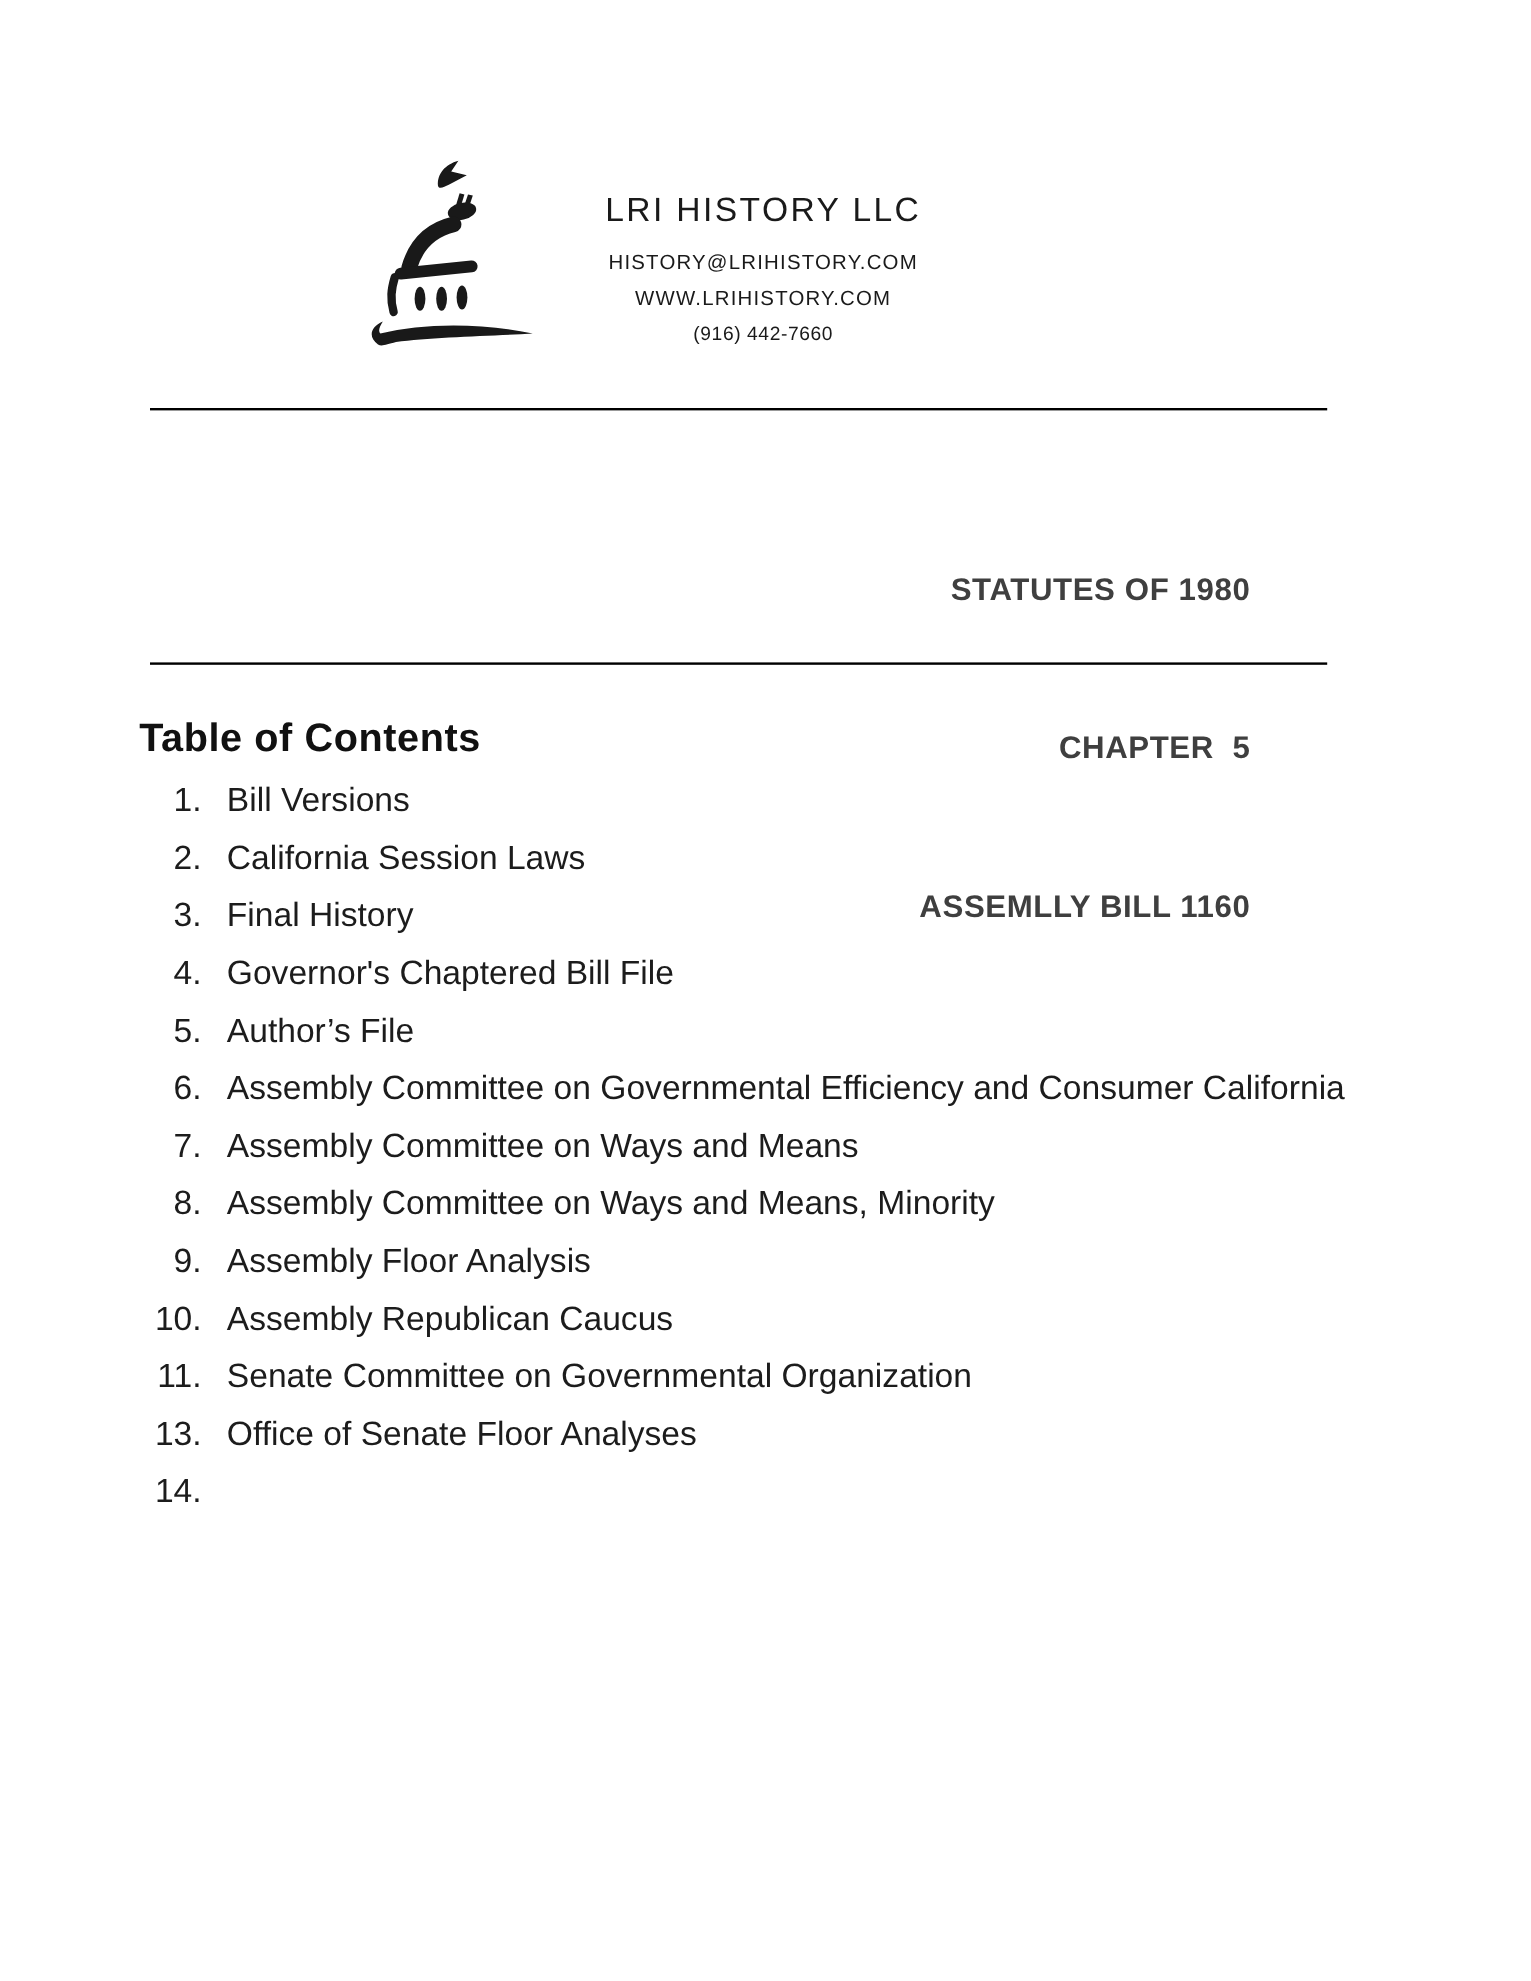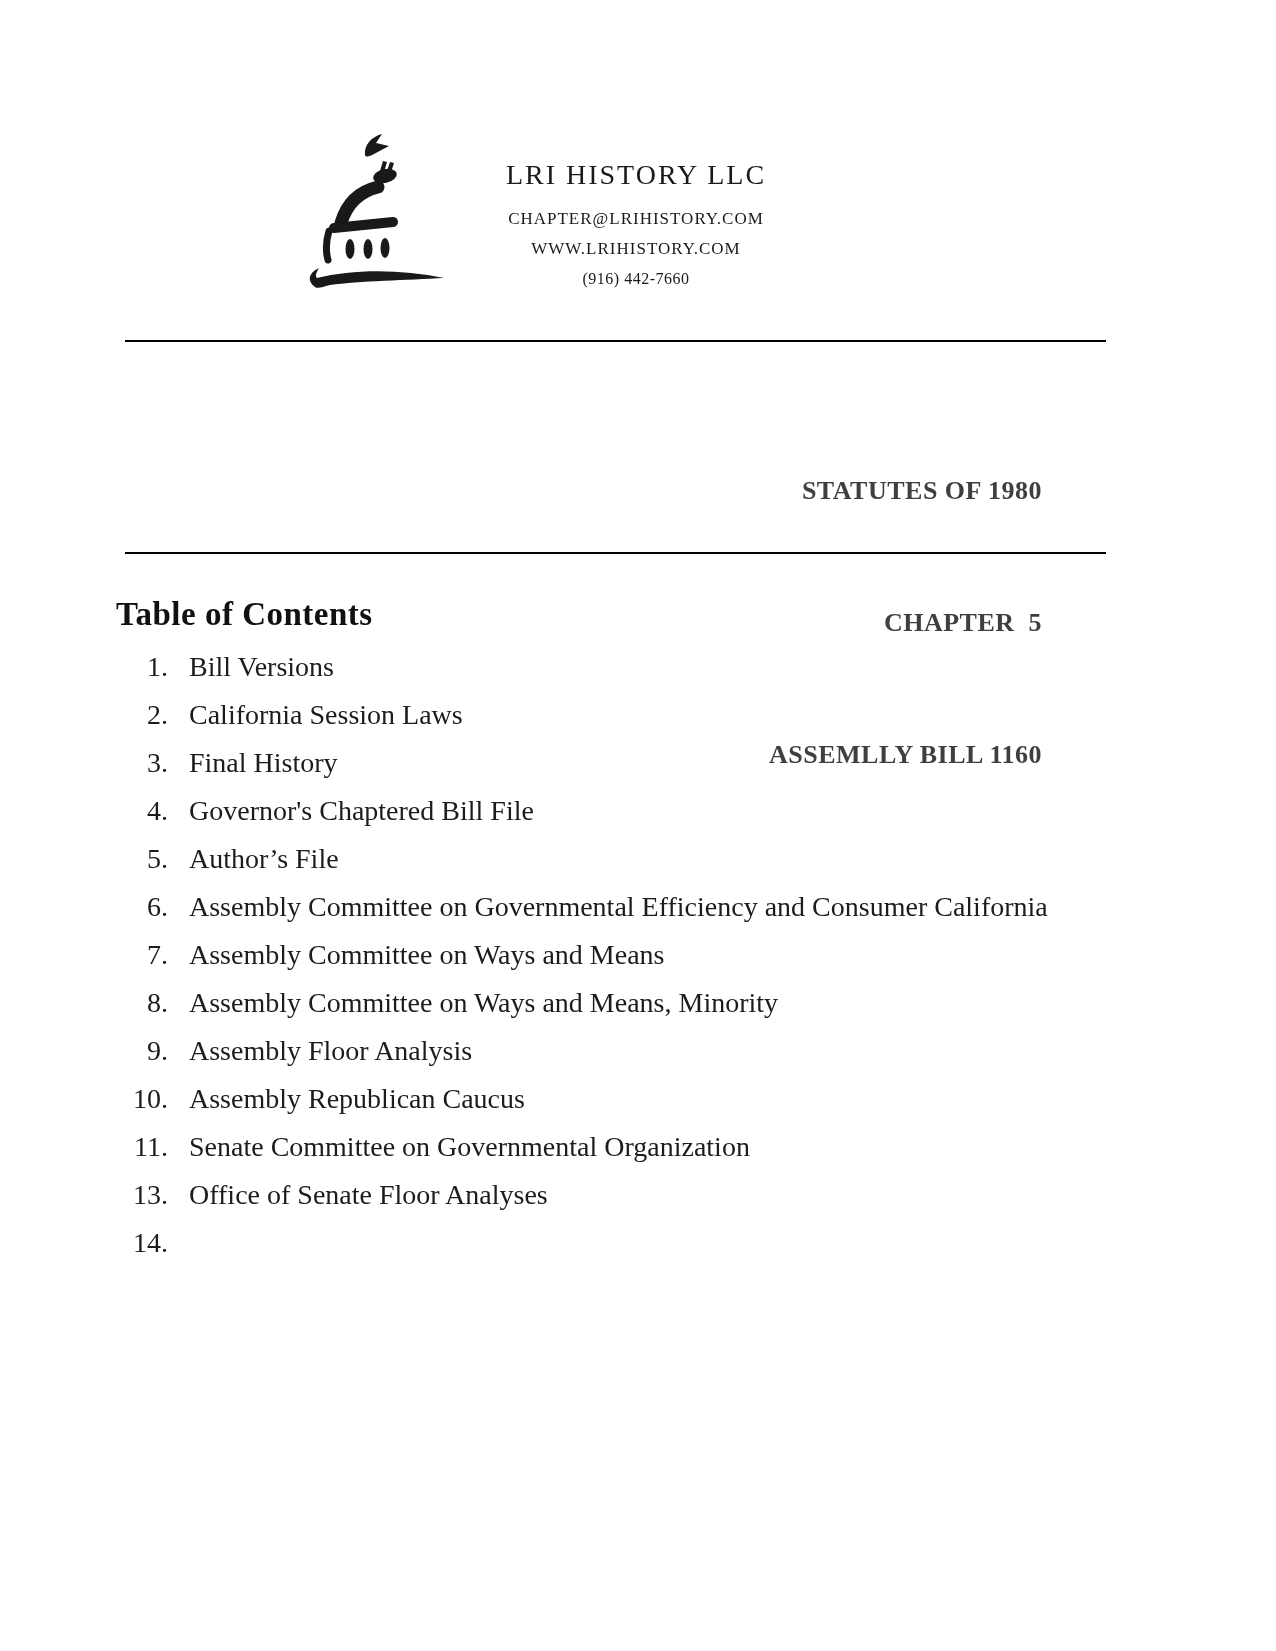--- a/index.html
+++ b/index.html
@@ -5,21 +5,21 @@
   html, body {
     margin: 0;
     padding: 0;
     background: #ffffff;
   }
   .page {
     position: relative;
     width: 1276px;
     height: 1651px;
     background: #ffffff;
-    font-family: Liberation Serif, serif;
+    font-family: Liberation Sans, sans-serif;
     overflow: hidden;
   }
 
   
   .logo {
     position: absolute;
     left: 293px;
     top: 128px;
     width: 180px;
     height: 168px;
@@ -144,21 +144,21 @@
 
           <path d="M22,159 C14,153 15,145 26,140 C23,145 22,148 24,150
                    C60,141 108,141 151,150
                    C115,152 66,153 37,157 C29,159 25,161 22,159 Z"></path>
         </g>
       </svg>
     </div>
 
     <div class="company-block">
       <div class="company-name">LRI HISTORY LLC</div>
-      <div class="company-email">CHAPTER@LRIHISTORY.COM</div>
+      <div class="company-email">HISTORY@LRIHISTORY.COM</div>
       <div class="company-website">WWW.LRIHISTORY.COM</div>
       <div class="company-phone">(916) 442-7660</div>
     </div>
   </header>
 
   <div class="rule rule-1"></div>
 
   <div class="title-block">
     <div class="title-line">STATUTES OF 1980</div>
     <div class="title-line">CHAPTER  5</div>

